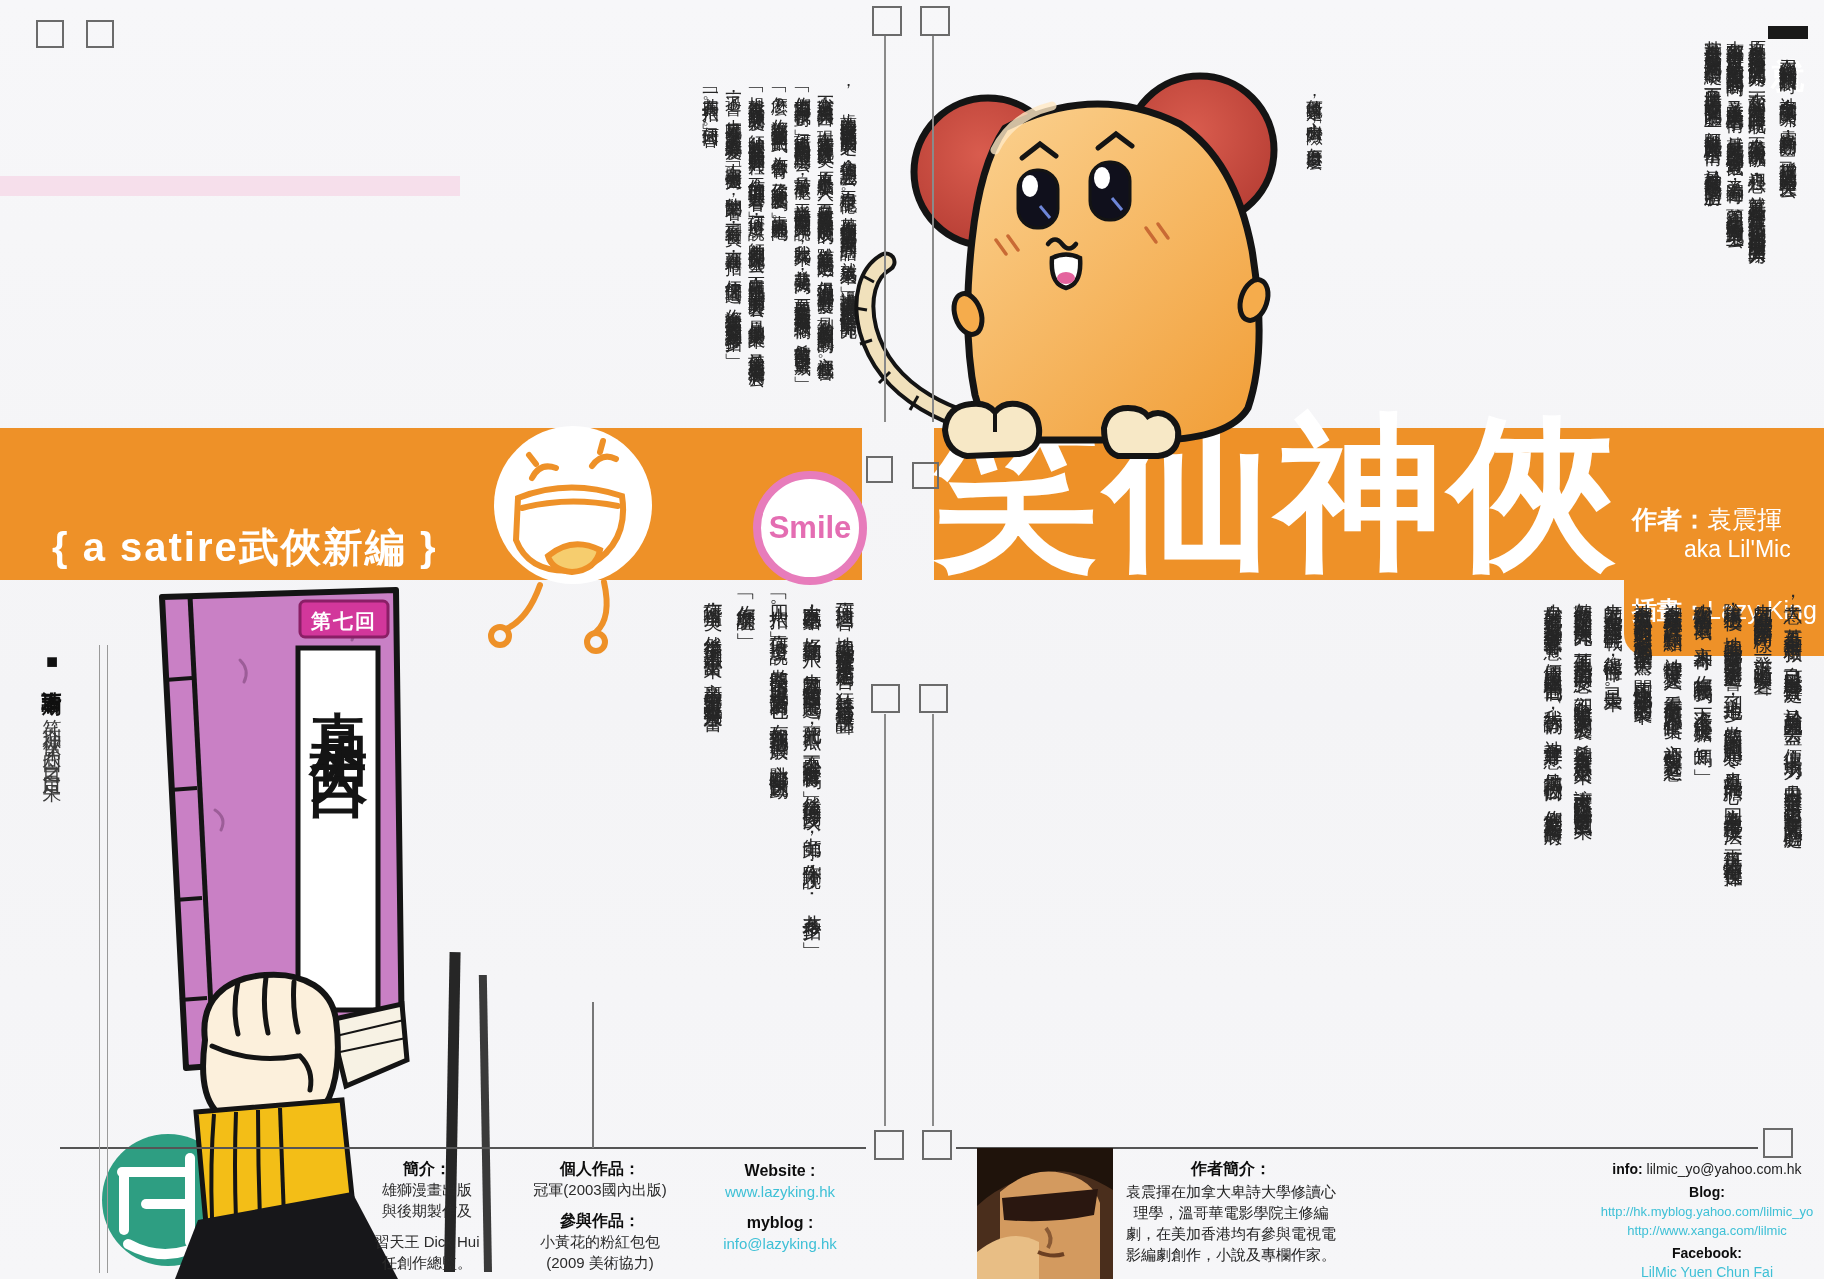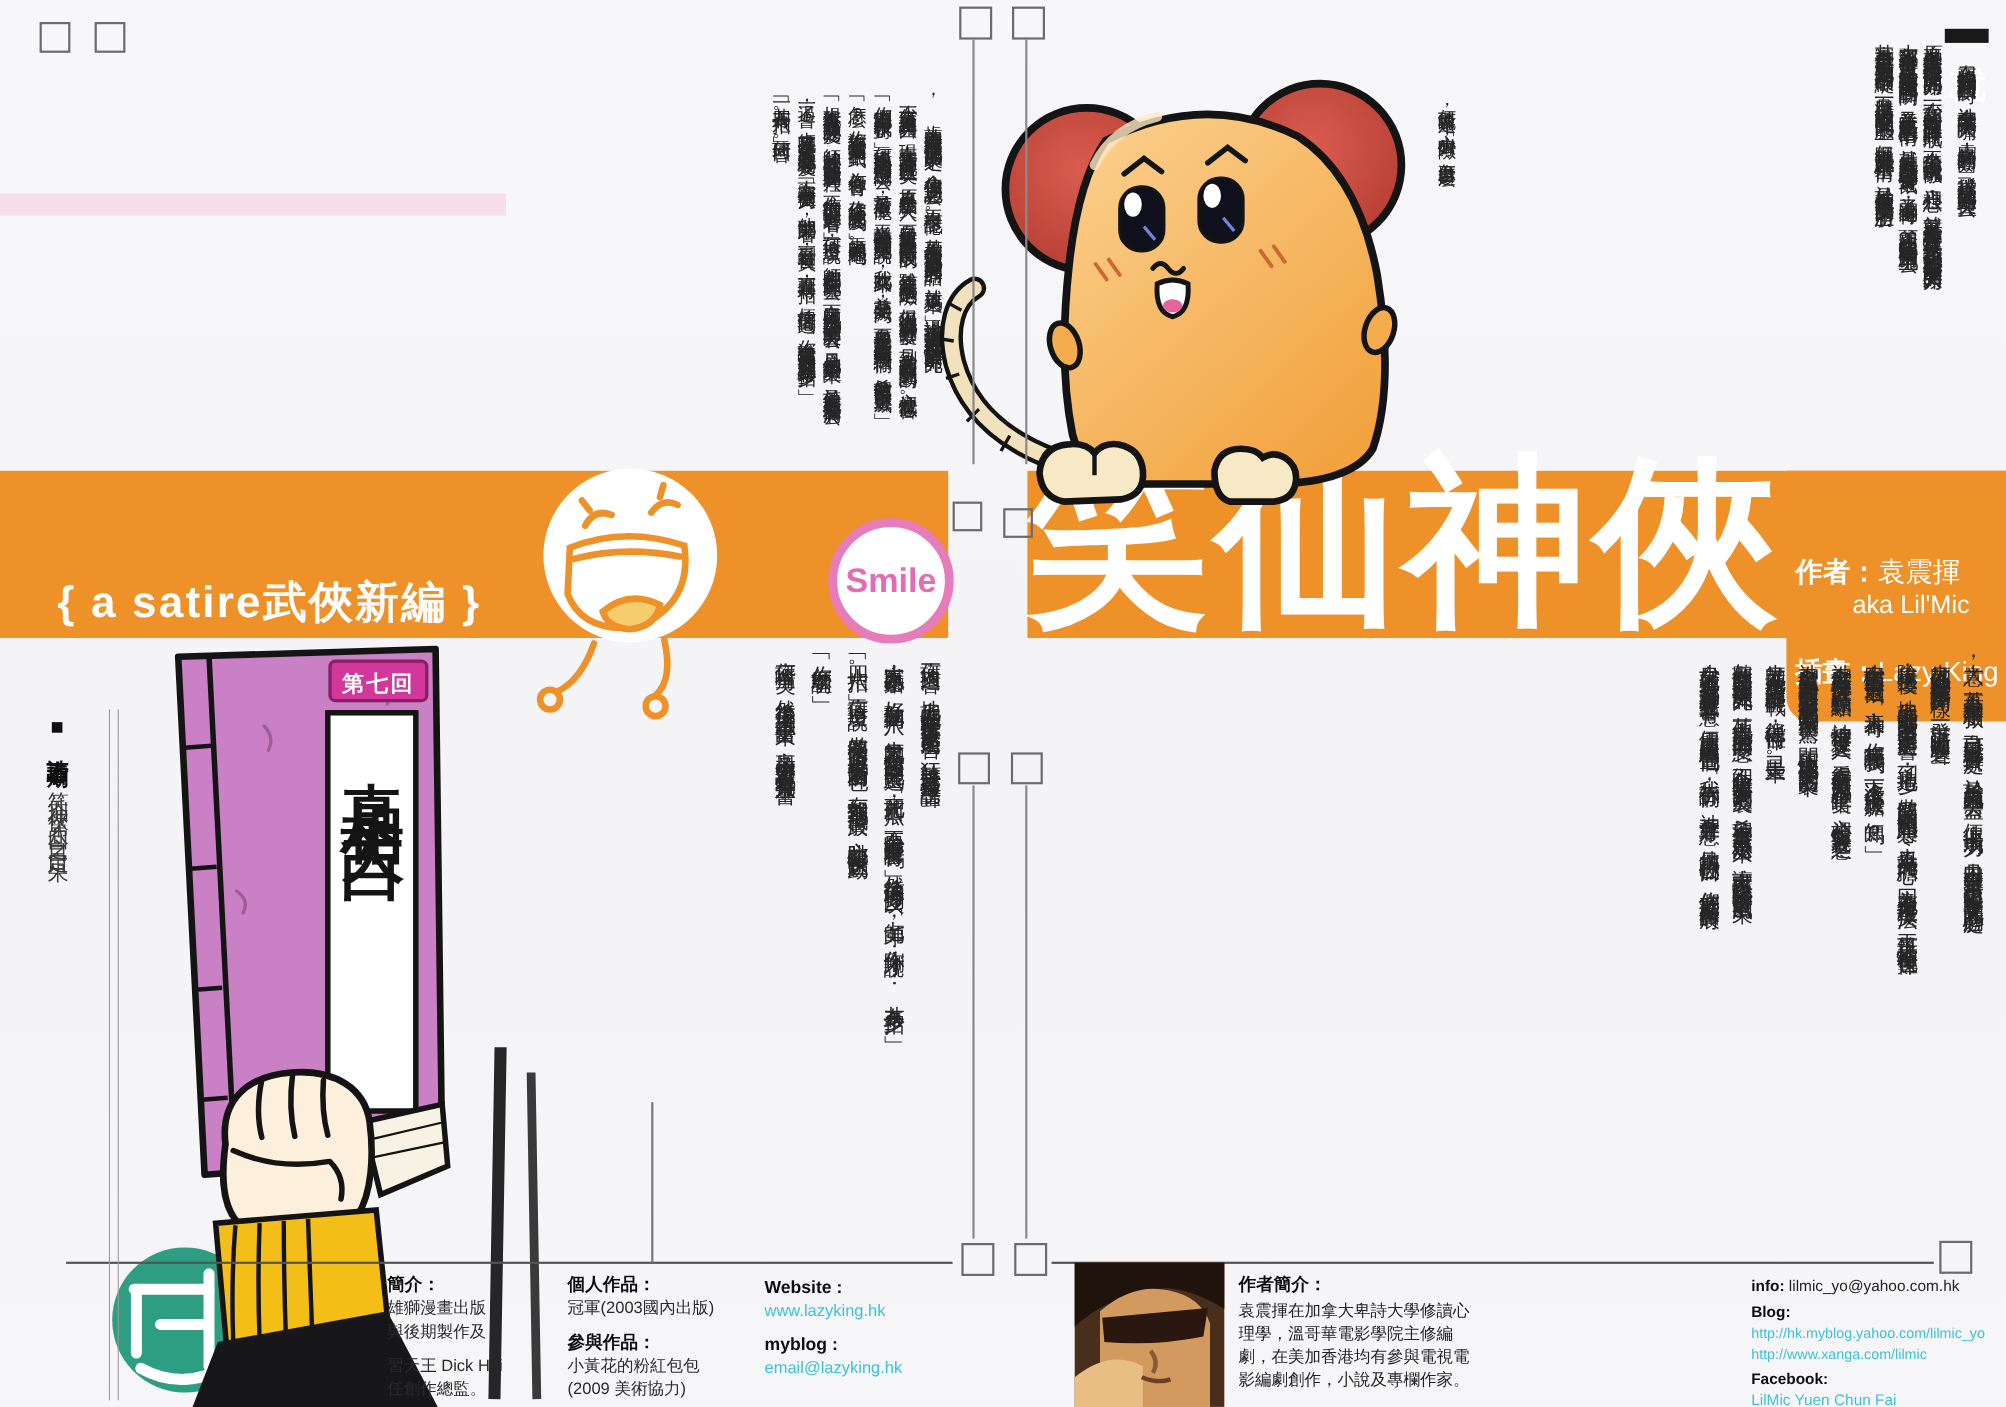--- a/index.html
+++ b/index.html
@@ -41,21 +41,21 @@
   #smile-badge{position:absolute;left:753px;top:471px;width:98px;height:98px;
                background:#fff;border:8px solid #E77CBB;border-radius:50%;
                display:flex;align-items:center;justify-content:center;
                color:#E46DB2;font-size:31px;font-weight:bold;}
   .credit-line{position:absolute;color:#fff;white-space:nowrap;}
   #credit-author{left:1632px;top:503px;font-size:25px;font-family:Liberation Serif, serif;}
   #credit-aka{left:1684px;top:536px;font-size:23px;}
   #credit-illus{left:1632px;top:594px;font-size:25px;}
   .credit-label{font-weight:bold;}
   
-  .fcol{position:absolute;font-size:15px;line-height:21px;color:#222;}
+  .fcol{position:absolute;font-size:15px;line-height:21px;color:#222;text-align:center;}
   .flabel{font-weight:bold;font-size:16px;color:#0d0d0d;}
   .fline{color:#2a2a2a;}
   .fgap{height:10px;}
   .link{color:#3EC0D6;}
   .blabel{font-weight:bold;color:#0d0d0d;}
   #footer-bio p,#footer-novels p{margin:2px 0 0 0;}
   
   .sq{position:absolute;border:2px solid #6b6b6b;background:transparent;}
   .vline{position:absolute;width:2px;background:#8a8a8a;}
   .hline{position:absolute;height:2px;background:#555;}
@@ -303,21 +303,21 @@
     <div class="flabel">參與作品：</div>
     <div class="fline">小黃花的粉紅包包</div>
     <div class="fline">(2009 美術協力)</div>
   </div>
 
   <div class="fcol" id="footer-site" style="left:695px;top:1160px;width:170px;">
     <div class="flabel">Website :</div>
     <div class="link">www.lazyking.hk</div>
     <div class="fgap"></div>
     <div class="flabel">myblog :</div>
-    <div class="link">email@lazyking.hk</div>
+    <div class="link">info@lazyking.hk</div>
   </div>
 
   <svg class="svg-box" style="left:977px;top:1148px;" width="136" height="131" viewBox="977 1148 136 131">
     <rect x="977" y="1148" width="136" height="131" fill="#4A2E1C"></rect>
     <path d="M 977 1148 h 136 v 42 q -42 -26 -72 -16 q -40 9 -64 32 Z" fill="#1F130B"></path>
     <path d="M 1000 1192 q 30 -26 62 -19 q 30 6 38 30 v 76 h -100 Z" fill="#D39A5F"></path>
     <path d="M 1002 1198 L 1098 1189 L 1094 1215 Q 1050 1224 1004 1220 Z" fill="#2A1710"></path>
     <path d="M 1046 1228 q 8 10 2 20" fill="none" stroke="#8A5A35" stroke-width="4"></path>
     <path d="M 977 1252 q 32 -26 62 -10 v 37 h -62 Z" fill="#E8BE85"></path>
     <path d="M 1038 1252 q 14 6 26 2" fill="none" stroke="#6B3F22" stroke-width="4"></path>

